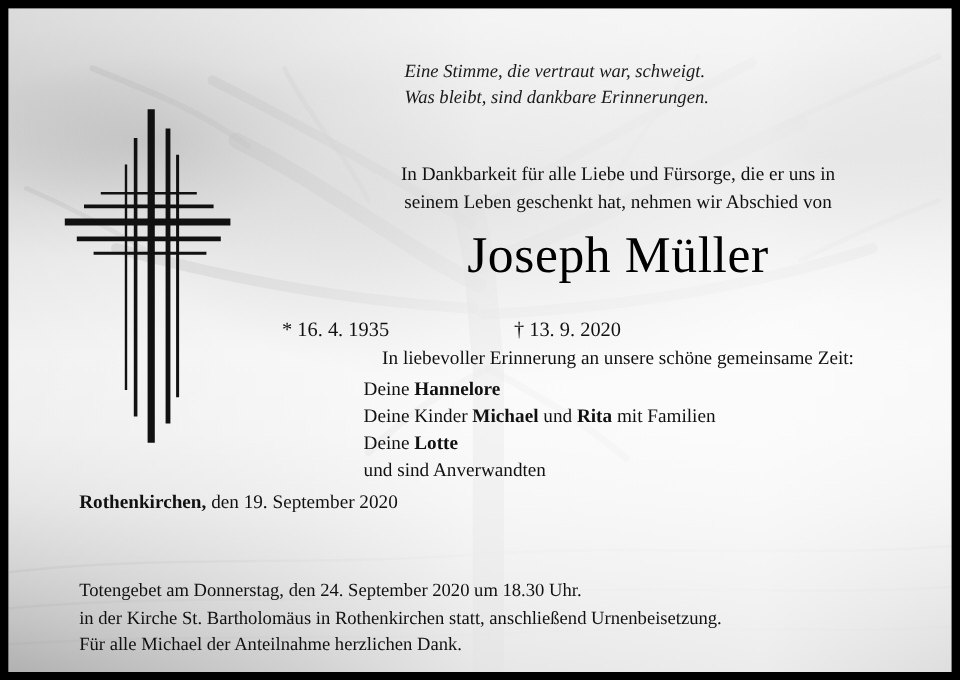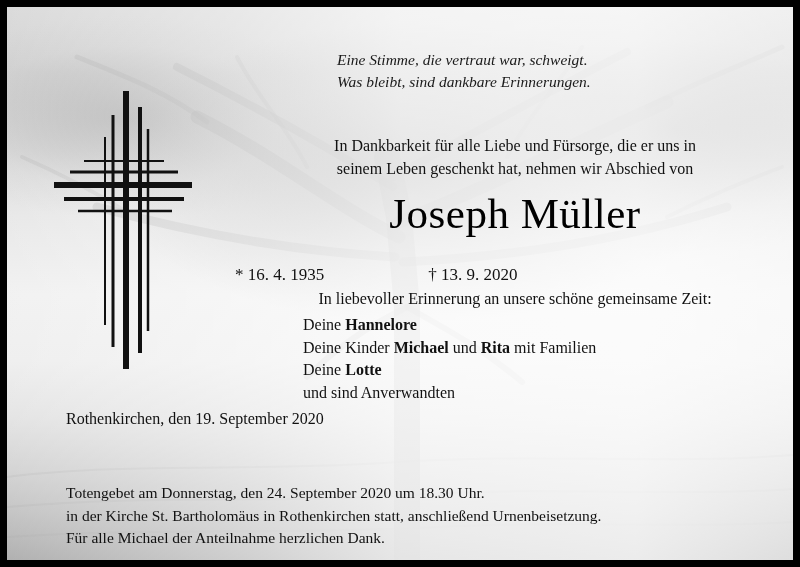--- a/index.html
+++ b/index.html
@@ -135,21 +135,21 @@
     line-height: 22.5px;
   }
   .family b { font-weight: bold; }
 
   .place-line {
     position: absolute;
     left: 59px;
     top: 403px;
     font-size: 16px;
   }
-  .place-line b { font-weight: normal; }
+  .place-line b { font-weight: bold; }
 
   .footer {
     position: absolute;
     left: 59px;
     top: 443px;
     width: 700px;
     font-size: 15.5px;
     line-height: 22.5px;
     margin-top: 32px;
   }

